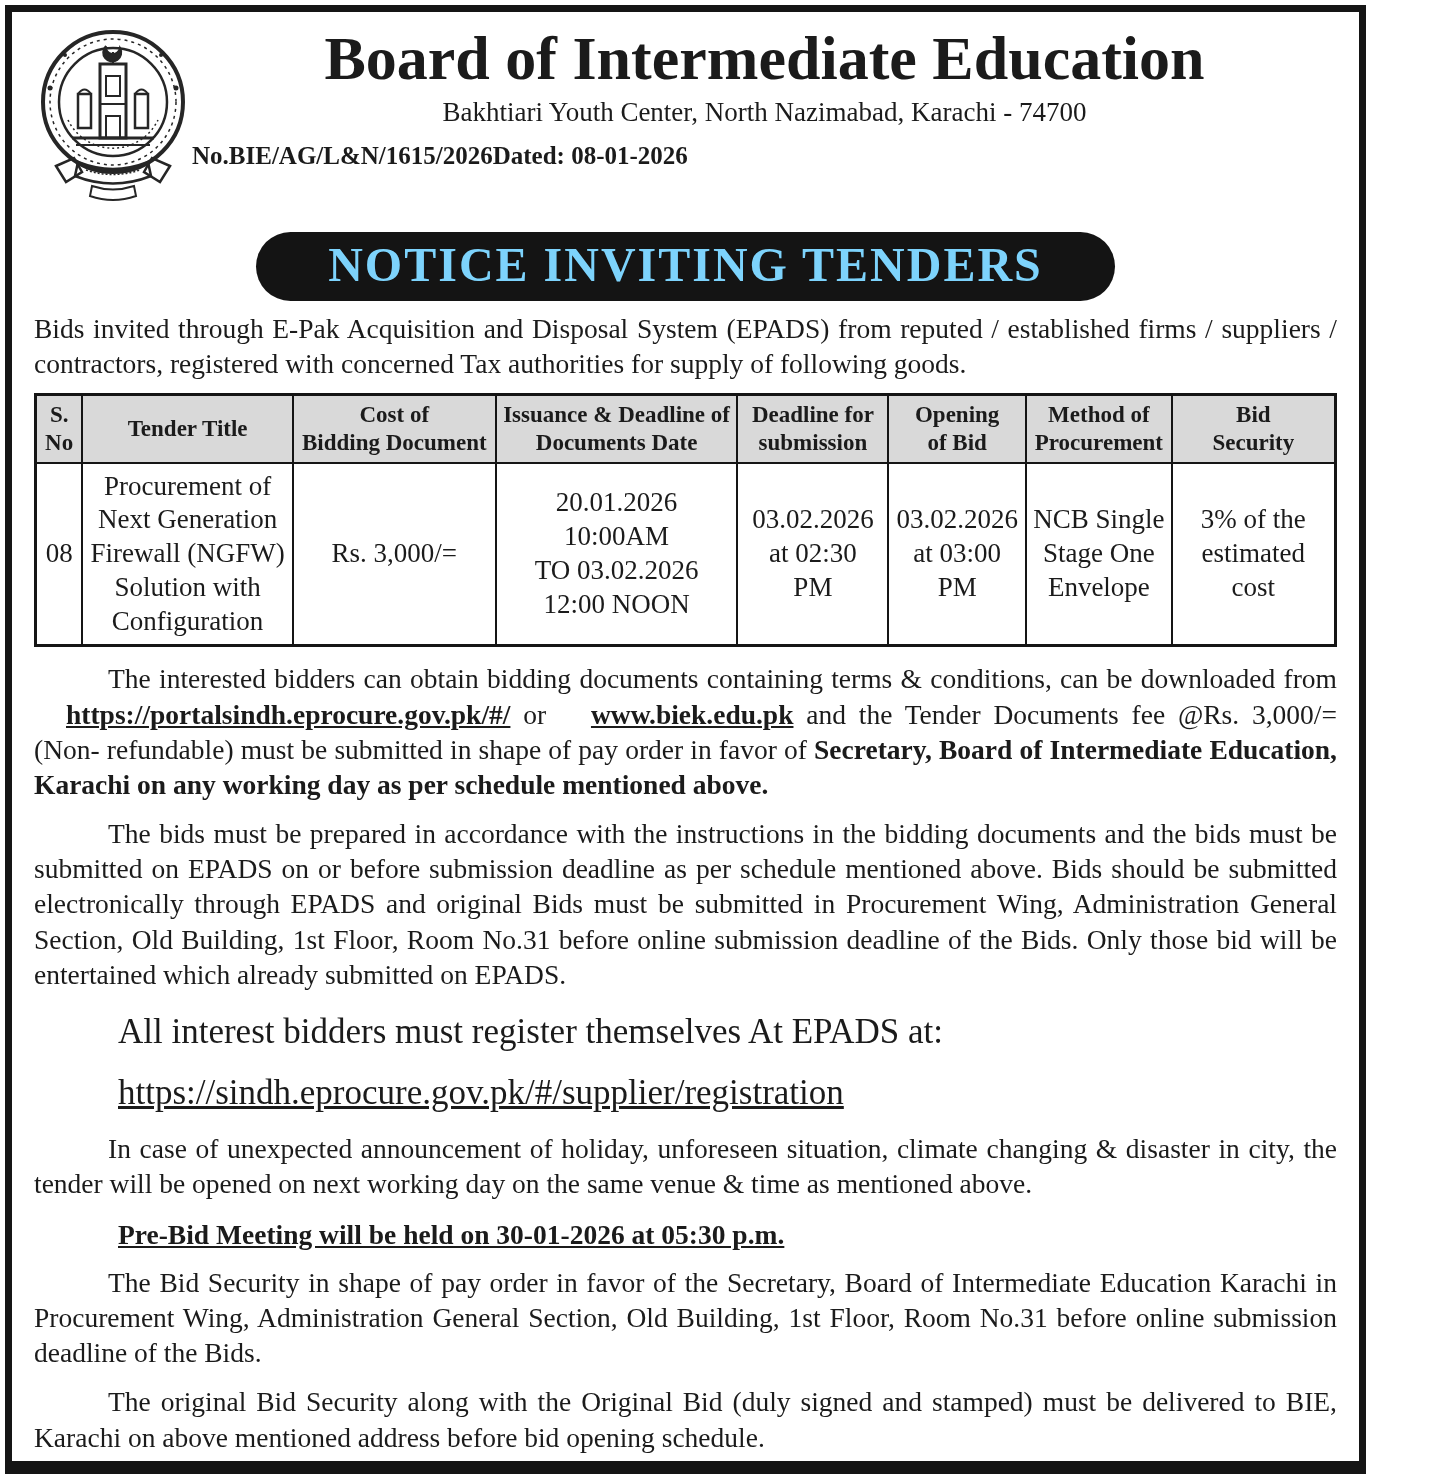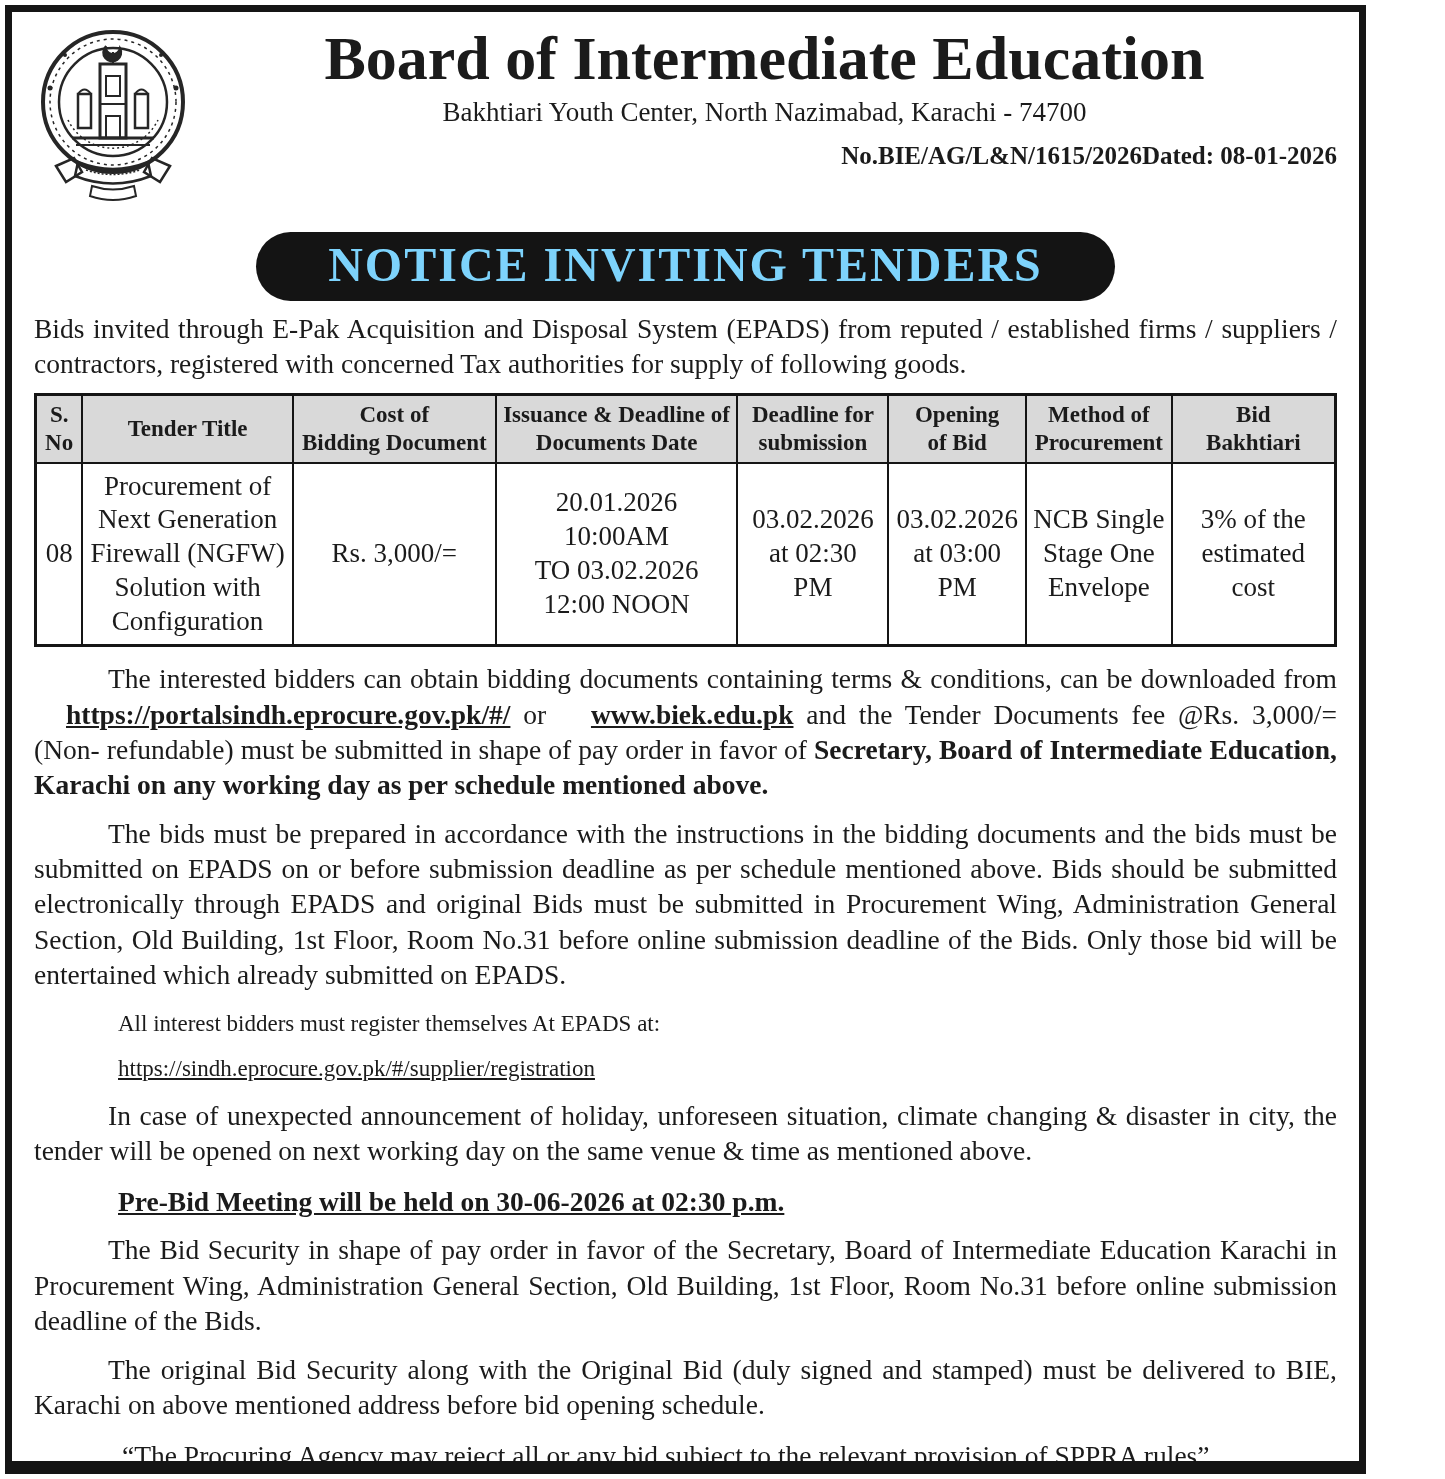--- a/index.html
+++ b/index.html
@@ -5,32 +5,32 @@
   html,body{margin:0;padding:0;background:#ffffff;}
   body{width:1445px;height:1479px;overflow:hidden;font-family:"Liberation Serif",serif;color:#1b1b1b;}
   .page{box-sizing:border-box;margin:5px;width:1361px;height:1469px;border:7px solid #151515;border-bottom-width:13px;padding:12px 22px 6px 22px;overflow:hidden;background:#fff;}
 
   
   .hdr{display:flex;align-items:flex-start;}
   .logo{width:158px;flex:0 0 158px;}
   .hdr-center{flex:1;min-width:0;}
   .org-name{margin:2px 0 0 0;text-align:center;font-size:62px;font-weight:bold;letter-spacing:0;line-height:1.05;}
   .org-addr{text-align:center;font-size:27px;font-weight:normal;margin-top:6px;}
-  .refrow{display:flex;justify-content:flex-end;font-size:25px;font-weight:bold;margin-top:14px;}
+  .refrow{display:flex;justify-content:flex-start;font-size:25px;font-weight:bold;margin-top:14px;}
 
   
   .banner-wrap{display:flex;justify-content:center;margin:14px 0 10px 0;}
   .banner{background:#141414;color:#7dd3fc;font-size:48px;font-weight:bold;letter-spacing:2px;padding:5px 72px 9px 72px;border-radius:40px;white-space:nowrap;}
 
   
   .intro{font-size:27.5px;line-height:1.28;text-align:justify;margin:6px 0 12px 0;}
   .para{font-size:27.5px;line-height:1.28;text-align:justify;margin:14px 0 0 0;text-indent:74px;}
   .lnk{font-weight:bold;text-decoration:underline;margin-left:32px;}
   .b{font-weight:bold;}
-  .reg-block{margin:16px 0 0 84px;font-size:23px;line-height:1.35;}
+  .reg-block{margin:16px 0 0 84px;font-size:35px;line-height:1.35;}
   .reg-url{text-decoration:underline;display:inline-block;margin-top:14px;}
   .prebid{margin:18px 0 0 84px;font-size:27.5px;font-weight:bold;text-decoration:underline;}
   .quote{font-size:27.5px;line-height:1.28;margin:16px 0 0 0;text-indent:88px;}
 
   
   table.tender{width:100%;border-collapse:collapse;border:3px solid #151515;margin-top:2px;}
   table.tender th,table.tender td{border:2px solid #151515;white-space:pre-line;vertical-align:middle;}
   table.tender th{background:#d9d9d9;font-size:23px;font-weight:bold;text-align:center;padding:5px 3px;line-height:1.2;}
   table.tender td{font-size:27px;text-align:center;padding:6px 6px;line-height:1.25;}
   td.title-cell{text-align:left;padding-left:10px;line-height:1.3;margin-left:17px;}
@@ -115,21 +115,21 @@
 Bidding Document</th>
         <th>Issuance &amp; Deadline of
 Documents Date</th>
         <th>Deadline for
 submission</th>
         <th>Opening
 of Bid</th>
         <th>Method of
 Procurement</th>
         <th>Bid
-Bakhtiari</th>
+Security</th>
       </tr>
     </thead>
     <tbody>
       <tr>
         <td>08</td>
         <td class="title-cell">Procurement of Next Generation Firewall (NGFW) Solution with Configuration</td>
         <td>Rs. 3,000/=</td>
         <td>20.01.2026 10:00AM
 TO 03.02.2026
 12:00 NOON</td>
@@ -153,21 +153,21 @@
 
   <p class="para">The bids must be prepared in accordance with the instructions in the bidding documents and the bids must be submitted on EPADS on or before submission deadline as per schedule mentioned above. Bids should be submitted electronically through EPADS and original Bids must be submitted in Procurement Wing, Administration General Section, Old Building, 1st Floor, Room No.31 before online submission deadline of the Bids. Only those bid will be entertained which already submitted on EPADS.</p>
 
   <div class="reg-block">
     <div>All interest bidders must register themselves At EPADS at:</div>
     <span class="reg-url">https://sindh.eprocure.gov.pk/#/supplier/registration</span>
   </div>
 
   <p class="para">In case of unexpected announcement of holiday, unforeseen situation, climate changing &amp; disaster in city, the tender will be opened on next working day on the same venue &amp; time as mentioned above.</p>
 
-  <div class="prebid">Pre-Bid Meeting will be held on 30-06-2026 at 02:30 p.m.</div>
+  <div class="prebid">Pre-Bid Meeting will be held on 30-01-2026 at 05:30 p.m.</div>
 
   <p class="para">The Bid Security in shape of pay order in favor of the Secretary, Board of Intermediate Education Karachi in Procurement Wing, Administration General Section, Old Building, 1st Floor, Room No.31 before online submission deadline of the Bids.</p>
 
   <p class="para">The original Bid Security along with the Original Bid (duly signed and stamped) must be delivered to BIE, Karachi on above mentioned address before bid opening schedule.</p>
 
   <p class="quote">“The Procuring Agency may reject all or any bid subject to the relevant provision of SPPRA rules”.</p>
 
 </div>
 
 </body></html>

